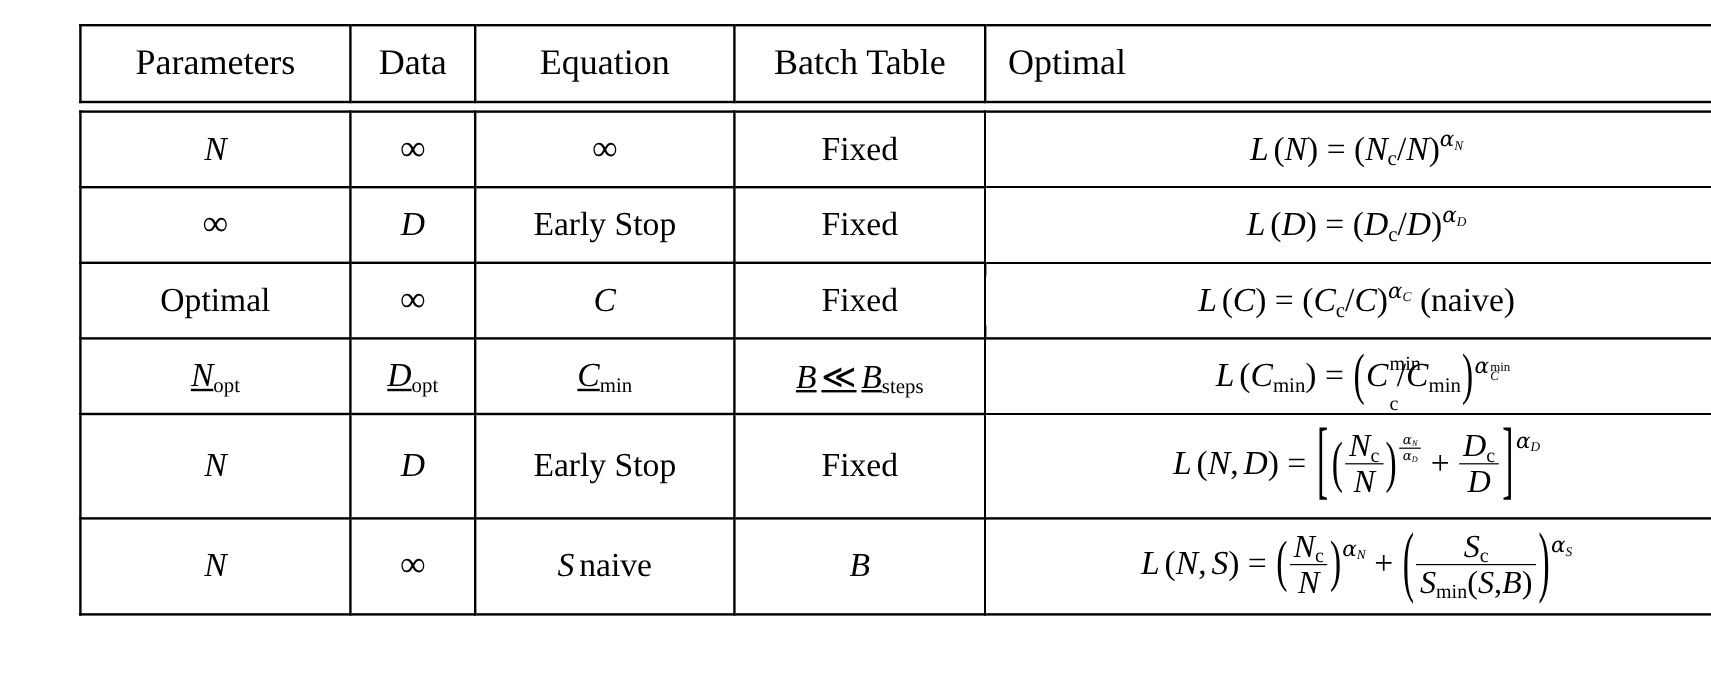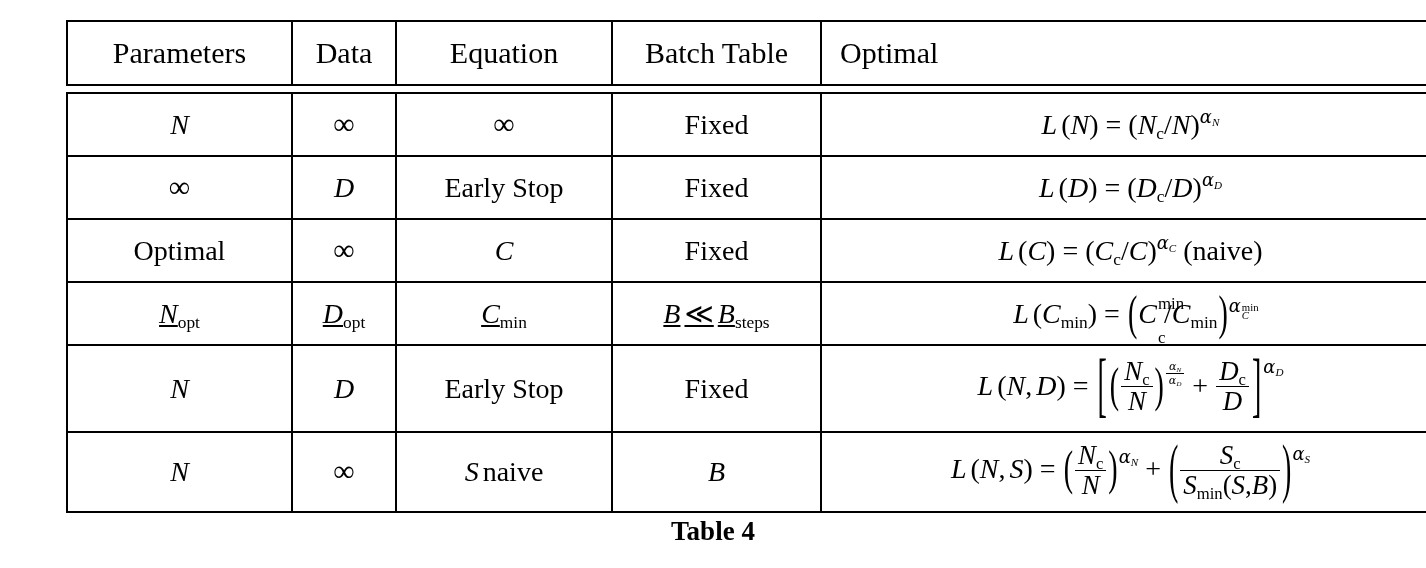--- a/index.html
+++ b/index.html
@@ -315,15 +315,14 @@
             <span class="eq-inline">
               <span class="mi">L</span><span class="sp-sm"></span><span class="mo">(</span><span class="mi">N</span><span class="mo">,</span><span class="sp-sm"></span><span class="mi">S</span><span class="mo">)</span><span class="sp"></span><span class="mo">=</span><span class="sp"></span><span class="paren-med">(</span><span class="frac"><span class="num"><span class="mi">N</span><sub class="msub">c</sub></span><span class="den"><span class="mi">N</span></span></span><span class="paren-med">)</span><sup class="msup" style="vertical-align:0.85em;"><span class="alpha">α</span><sub class="msub-it">N</sub></sup><span class="sp"></span><span class="mo">+</span><span class="sp"></span><span class="paren-big">(</span><span class="frac"><span class="num"><span class="mi">S</span><sub class="msub">c</sub></span><span class="den"><span class="mi">S</span><sub class="msub">min</sub><span class="mo">(</span><span class="mi">S</span><span class="mo">,</span><span class="mi">B</span><span class="mo">)</span></span></span><span class="paren-big">)</span><sup class="msup" style="vertical-align:1.05em;"><span class="alpha">α</span><sub class="msub-it">S</sub></sup>
             </span>
           </td>
         </tr>
 
       </tbody>
     </table>
   </div>
 
-  <div class="caption">Table 4</div>
 
 </div>
 
 </body></html>

